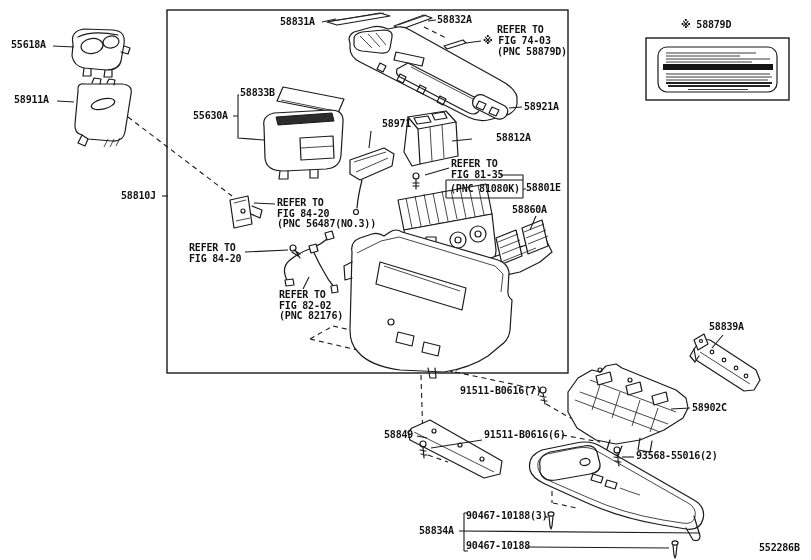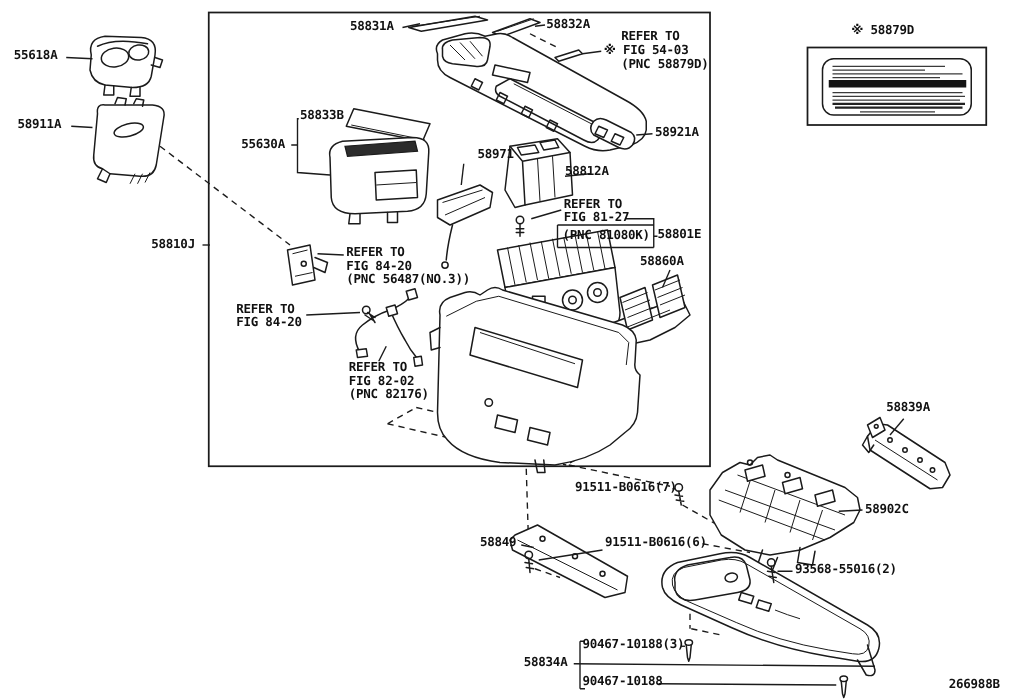--- a/index.html
+++ b/index.html
@@ -268,47 +268,47 @@
 <div class="lbl" style="left:11px;top:40px">55618A</div>
 <div class="lbl" style="left:14px;top:95px">58911A</div>
 <div class="lbl" style="left:121px;top:191px">58810J</div>
 <div class="lbl" style="left:280px;top:17px">58831A</div>
 <div class="lbl" style="left:437px;top:15px">58832A</div>
 <div class="lbl" style="left:681px;top:20px">※ 58879D</div>
 <div class="lbl" style="left:240px;top:88px">58833B</div>
 <div class="lbl" style="left:193px;top:111px">55630A</div>
 <div class="lbl" style="left:382px;top:119px">58971</div>
 <div class="lbl" style="left:524px;top:102px">58921A</div>
-<div class="lbl" style="left:452px;top:133px">58812A</div>
+<div class="lbl" style="left:496px;top:133px">58812A</div>
 <div class="lbl" style="left:526px;top:183px">58801E</div>
 <div class="lbl" style="left:512px;top:205px">58860A</div>
 <div class="lbl" style="left:709px;top:322px">58839A</div>
 <div class="lbl" style="left:692px;top:403px">58902C</div>
 <div class="lbl" style="left:460px;top:386px">91511-B0616(7)</div>
 <div class="lbl" style="left:384px;top:430px">58849</div>
 <div class="lbl" style="left:484px;top:430px">91511-B0616(6)</div>
 <div class="lbl" style="left:636px;top:451px">93568-55016(2)</div>
 <div class="lbl" style="left:466px;top:511px">90467-10188(3)</div>
 <div class="lbl" style="left:419px;top:526px">58834A</div>
 <div class="lbl" style="left:466px;top:541px">90467-10188</div>
 
 <div class="lbl" style="left:497px;top:25px">REFER TO</div>
-<div class="lbl" style="left:483px;top:36px">※ FIG 54-03</div>
+<div class="lbl" style="left:483px;top:36px">※ FIG 74-03</div>
 <div class="lbl" style="left:497px;top:47px">(PNC 58879D)</div>
 
 <div class="lbl" style="left:451px;top:159px">REFER TO</div>
-<div class="lbl" style="left:451px;top:170px">FIG 81-27</div>
+<div class="lbl" style="left:451px;top:170px">FIG 81-35</div>
 <div class="lbl" style="left:450px;top:184px">(PNC 81080K)</div>
 
 <div class="lbl" style="left:277px;top:198px">REFER TO</div>
 <div class="lbl" style="left:277px;top:209px">FIG 84-20</div>
 <div class="lbl" style="left:277px;top:219px">(PNC 56487(NO.3))</div>
 
 <div class="lbl" style="left:189px;top:243px">REFER TO</div>
 <div class="lbl" style="left:189px;top:254px">FIG 84-20</div>
 
 <div class="lbl" style="left:279px;top:290px">REFER TO</div>
 <div class="lbl" style="left:279px;top:301px">FIG 82-02</div>
 <div class="lbl" style="left:279px;top:311px">(PNC 82176)</div>
 
-<div class="lbl" style="left:759px;top:543px">266988B</div>
+<div class="lbl" style="left:759px;top:543px">552286B</div>
 
 </div>
 
 </body></html>

